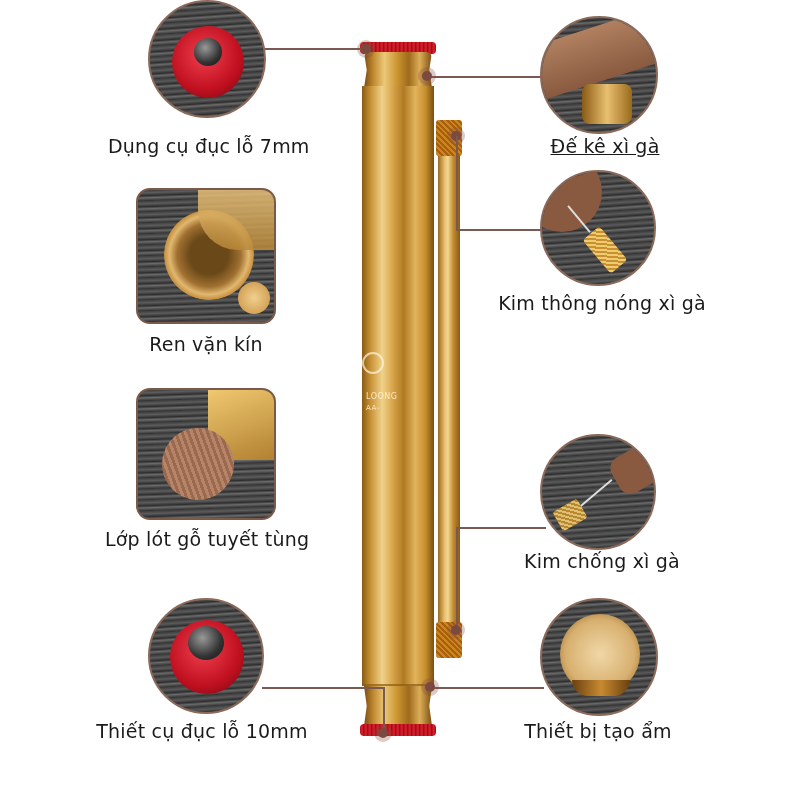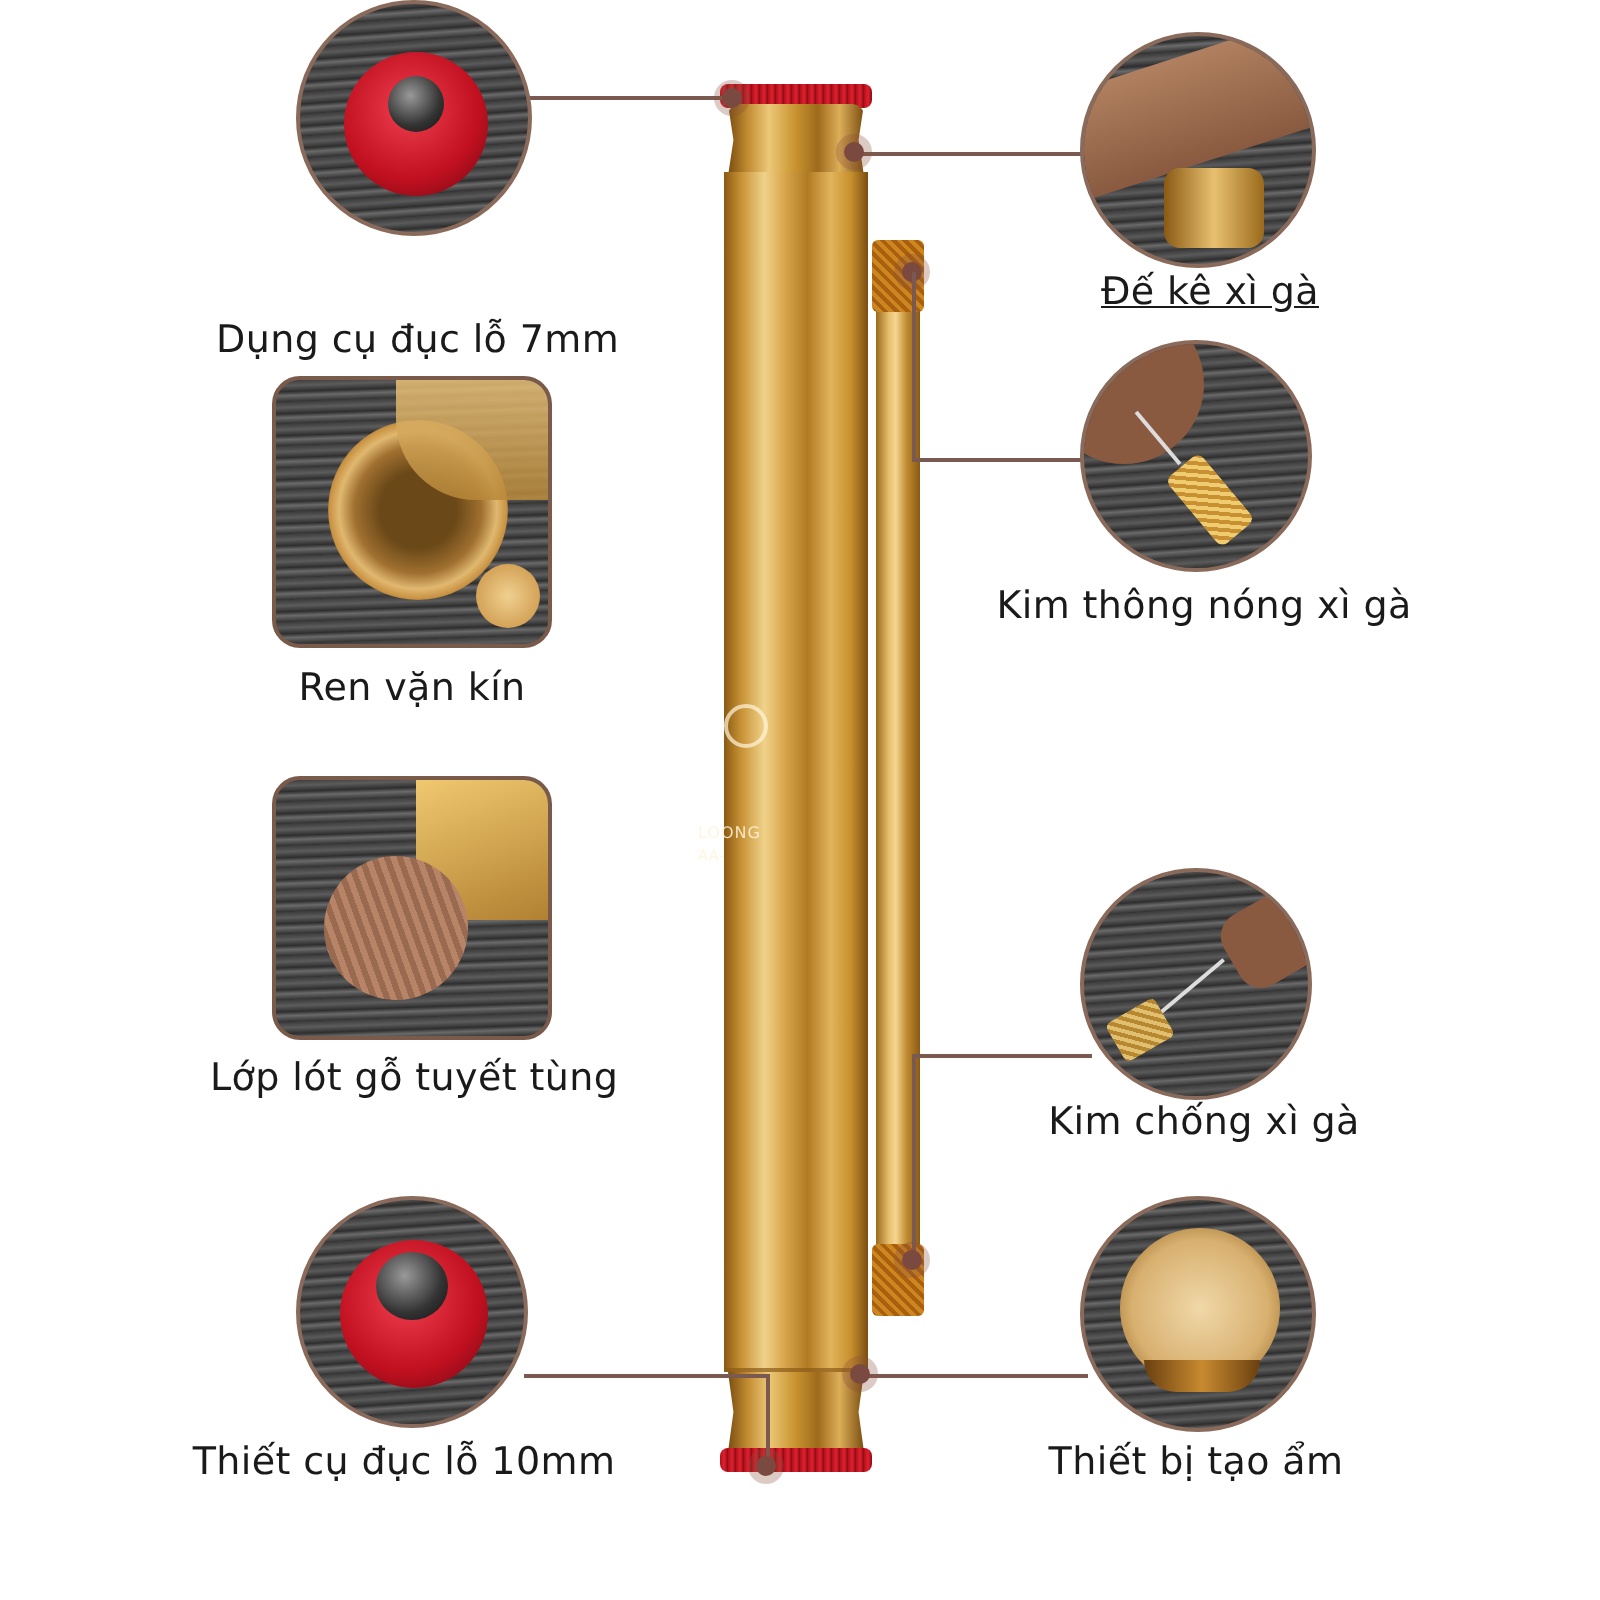--- a/index.html
+++ b/index.html
@@ -18,21 +18,21 @@
   .tube-neck{position:absolute;left:364px;width:68px;
     background:linear-gradient(90deg,#7a4e10 0%,#c08a30 14%,#ecc878 30%,#c8922e 50%,#9e6a1c 66%,#dcae58 82%,#7a4e10 100%);}
   .cap{position:absolute;left:360px;width:76px;height:12px;border-radius:4px;
     background:repeating-linear-gradient(90deg,#b0101a 0px,#e02030 2px,#8a0a12 4px);}
   .rod{position:absolute;left:438px;top:150px;width:22px;height:480px;
     background:linear-gradient(90deg,#9a6a1c 0%,#e8c070 30%,#f4d690 45%,#c08a30 70%,#8a5a14 100%);}
   .knurl{position:absolute;left:436px;width:26px;height:36px;border-radius:3px;
     background:repeating-linear-gradient(45deg,#c89030 0 2px,#f0cc70 2px 4px),#d8a848;
     background-blend-mode:multiply;}
   .groove{position:absolute;left:362px;width:72px;height:2px;background:#8a5a18;opacity:0.7;}
-  .logo{position:absolute;left:349px;top:360px;font-size:8px;color:#fff4d8;opacity:0.85;letter-spacing:0.5px;margin-top:20px;}
+  .logo{position:absolute;left:366px;top:360px;font-size:8px;color:#fff4d8;opacity:0.85;letter-spacing:0.5px;}
   .logo-ring{position:absolute;left:362px;top:352px;width:22px;height:22px;border-radius:50%;border:2px solid rgba(255,245,220,0.7);box-sizing:border-box;}
 </style>
 </head>
 <body>
 
 <div>
   <div class="cap" style="top:42px;"></div>
   <div class="tube-neck" style="top:52px;height:36px;border-radius:6px 6px 0 0;clip-path:polygon(0 0,100% 0,96% 50%,100% 100%,0 100%,4% 50%);"></div>
   <div class="groove" style="top:86px;"></div>
   <div class="tube-body"></div>
@@ -65,21 +65,21 @@
 <div class="dot" style="left:425px;top:682px;"></div>
 
 <div class="line" style="left:262px;top:687px;width:122px;height:1.5px;"></div>
 <div class="line" style="left:383px;top:687px;width:1.5px;height:44px;"></div>
 <div class="dot" style="left:378px;top:728px;"></div>
 
 <div class="circle" style="left:148px;top:0px;width:118px;height:118px;">
   <div class="abs" style="left:22px;top:24px;width:72px;height:72px;border-radius:50%;background:radial-gradient(circle at 45% 40%,#f04050,#c01020 60%,#6a0810);"></div>
   <div class="abs" style="left:44px;top:36px;width:28px;height:28px;border-radius:50%;background:radial-gradient(circle at 40% 35%,#999,#333 60%,#111);"></div>
 </div>
-<div class="label" style="left:108px;top:135px;width:196px;margin-top:24px;">Dụng cụ đục lỗ 7mm</div>
+<div class="label" style="left:108px;top:135px;width:196px;">Dụng cụ đục lỗ 7mm</div>
 
 <div class="sq" style="left:136px;top:188px;width:140px;height:136px;">
   <div class="abs" style="left:26px;top:20px;width:90px;height:90px;border-radius:50%;background:radial-gradient(circle,#6a4818 30%,#a07030 50%,#e0b870 62%,#c89040 70%,transparent 72%);"></div>
   <div class="abs" style="left:60px;top:0px;width:80px;height:60px;background:linear-gradient(180deg,#e8c078,#b88838);border-radius:0 0 0 40px;opacity:0.85;"></div>
   <div class="abs" style="left:100px;top:92px;width:32px;height:32px;border-radius:50%;background:radial-gradient(circle,#f0d090,#c89040);"></div>
 </div>
 <div class="label" style="left:136px;top:333px;width:140px;">Ren vặn kín</div>
 
 <div class="sq" style="left:136px;top:388px;width:140px;height:132px;">
   <div class="abs" style="left:70px;top:0px;width:70px;height:70px;background:linear-gradient(160deg,#f0c870,#b08030);border-radius:0 0 0 20px;"></div>

